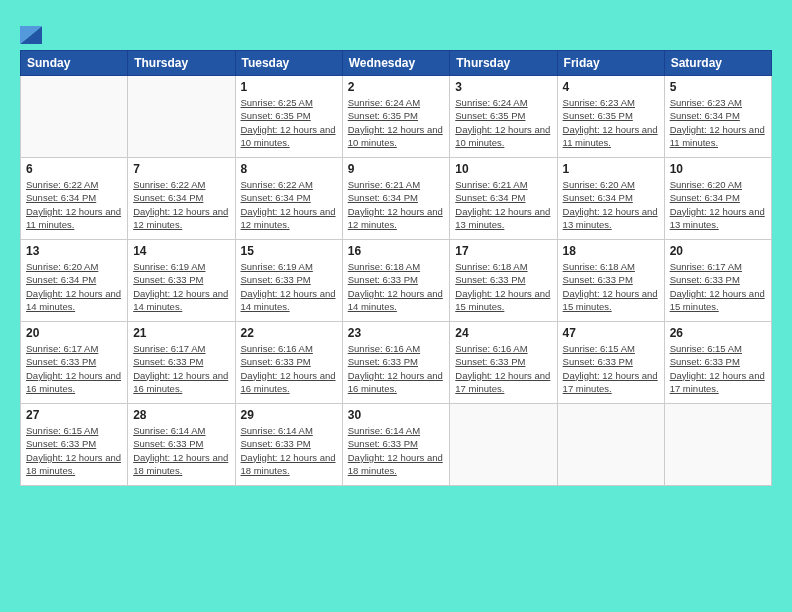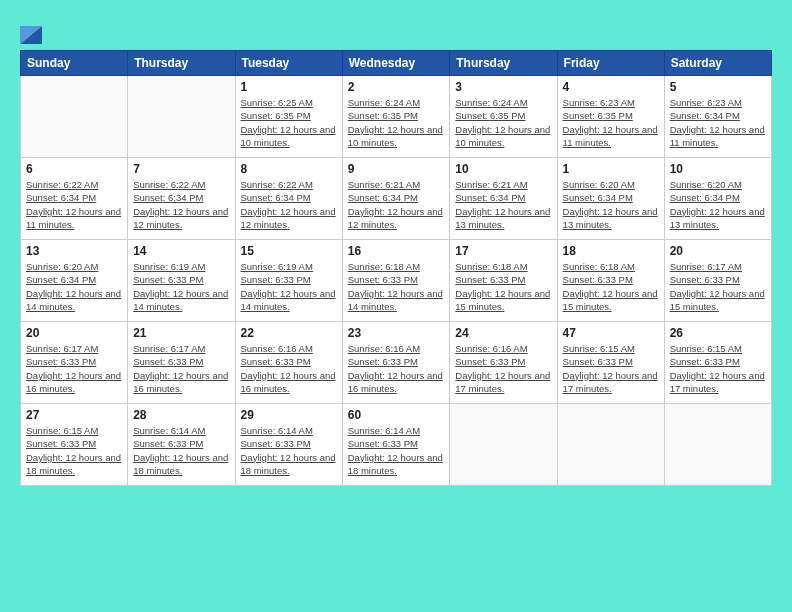--- a/index.html
+++ b/index.html
@@ -258,21 +258,21 @@
           </td>
           <td>
             <span class="day-number">28</span>
             <div class="day-info">Sunrise: 6:14 AM<br>Sunset: 6:33 PM<br>Daylight: 12 hours and 18 minutes.</div>
           </td>
           <td>
             <span class="day-number">29</span>
             <div class="day-info">Sunrise: 6:14 AM<br>Sunset: 6:33 PM<br>Daylight: 12 hours and 18 minutes.</div>
           </td>
           <td>
-            <span class="day-number">60</span>
+            <span class="day-number">30</span>
             <div class="day-info">Sunrise: 6:14 AM<br>Sunset: 6:33 PM<br>Daylight: 12 hours and 18 minutes.</div>
           </td>
           <td class="empty"></td>
           <td class="empty"></td>
           <td class="empty"></td>
         </tr>
       </tbody>
   </table>
 </div>
 

